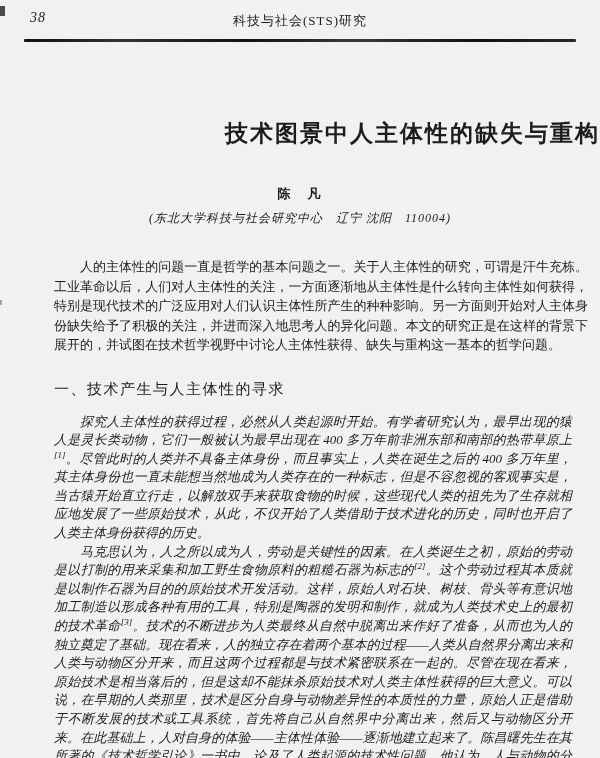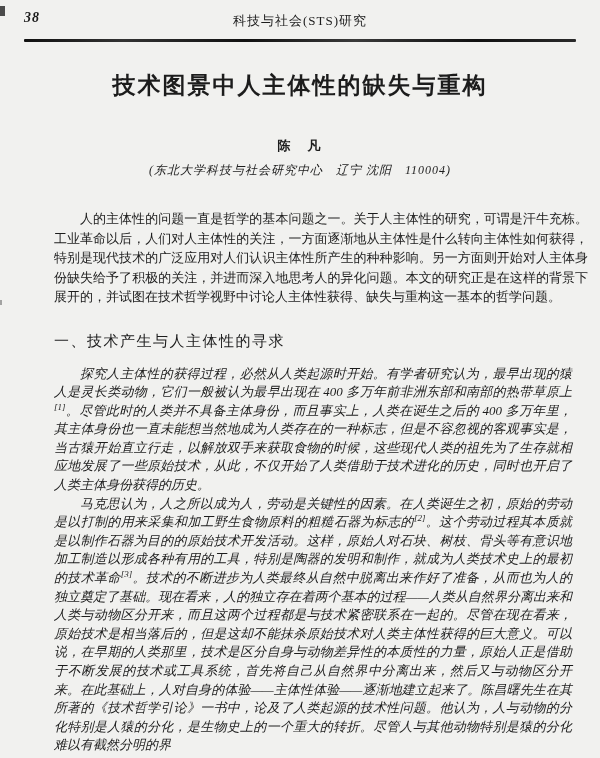--- a/index.html
+++ b/index.html
@@ -31,42 +31,42 @@
     width: 2px; height: 5px; background: #555; opacity: .5;
   }
 
   .header {
     position: relative;
     padding-top: 12px;
     height: 22px;
   }
   .page-number {
     position: absolute;
-    left: 24px;
+    left: 30px;
     top: 10px;
     font-style: italic;
-    font-weight: bold;
+    font-weight: normal;
     font-size: 14px;
     letter-spacing: 1px;
   }
   .journal-header {
     text-align: center;
     font-size: 13px;
     letter-spacing: 1px;
   }
   .header-rule {
     margin: 5px 24px 0 24px;
     height: 3px;
     background: linear-gradient(90deg, #111 0%, #333 18%, #111 40%, #3a3a3a 60%, #111 82%, #2a2a2a 100%);
     border-radius: 1px;
   }
 
   .article-title {
-    margin-top: 28px;
-    text-align: center;
+    margin-top: 76px;
+    text-align: right;
     font-size: 23px;
     font-weight: bold;
     letter-spacing: 2px;
   }
   .author-name {
     margin-top: 36px;
     text-align: center;
     font-size: 13px;
     font-weight: bold;
     letter-spacing: 2px;

